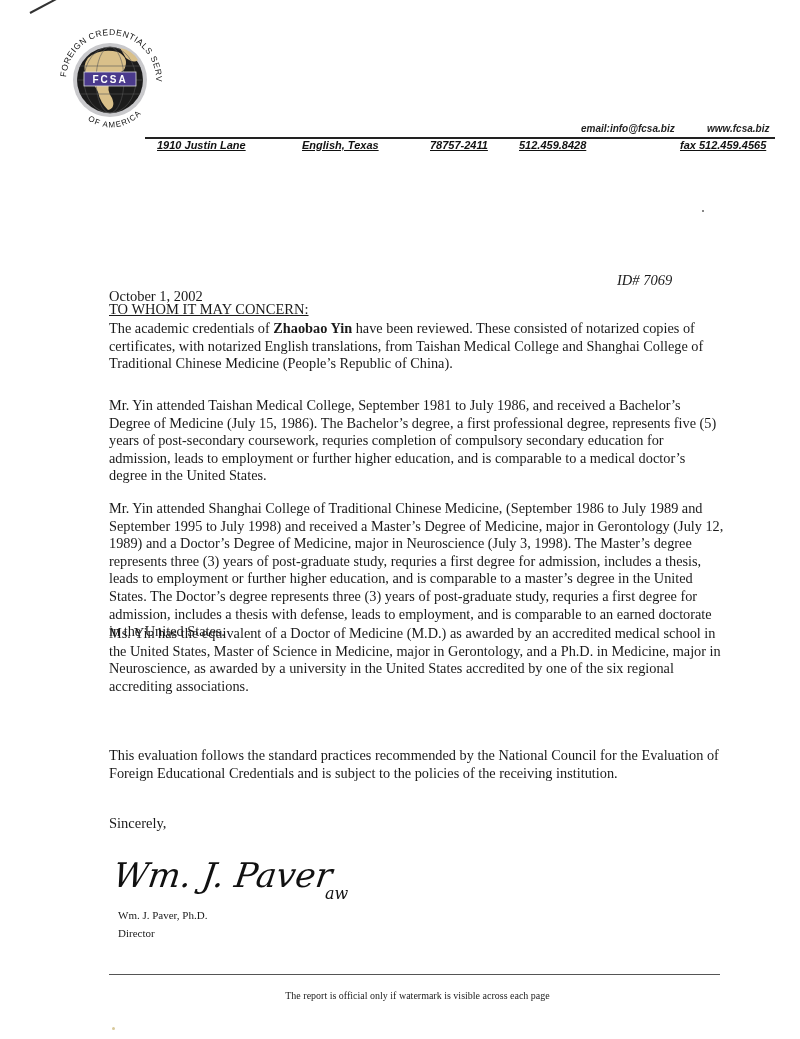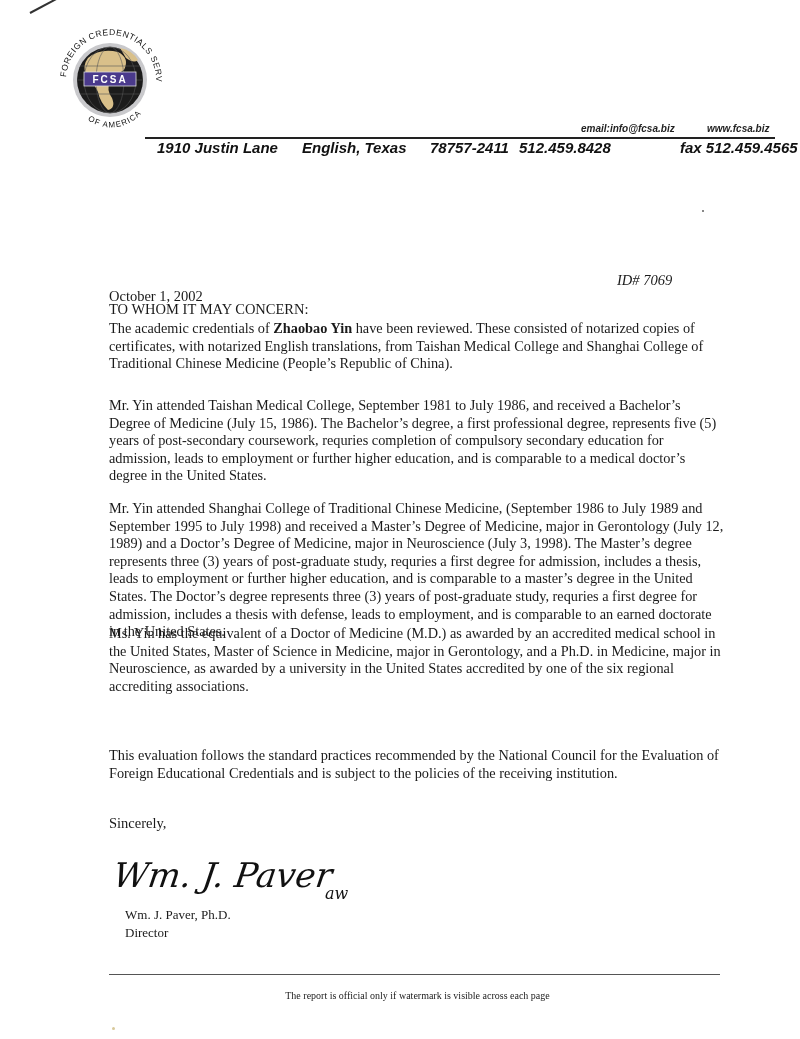--- a/index.html
+++ b/index.html
@@ -3,27 +3,27 @@
 <meta charset="utf-8">
 <style>
   html, body { margin:0; padding:0; }
   body { width:800px; height:1039px; background:#ffffff; position:relative; overflow:hidden;
          font-family:"Liberation Serif", "DejaVu Serif", serif; color:#1a1a1a; }
   .abs { position:absolute; }
   .pen { left:30px; top:12px; width:48px; height:2px; background:#333; transform:rotate(-28deg); transform-origin:left center; }
   .logo { left:50px; top:18px; width:120px; height:120px; }
   .hdr-top { top:123px; font-family:"Liberation Sans", sans-serif; font-style:italic; font-weight:bold; font-size:10px; color:#222; }
   .hdr-line { left:145px; top:137px; width:630px; height:2px; background:#222; }
-  .hdr-row { top:139px; font-family:"Liberation Sans", sans-serif; font-style:italic; font-weight:bold; font-size:15px; color:#111; }
+  .hdr-row { top:139px; font-family:"Liberation Sans", sans-serif; font-style:italic; font-weight:bold; font-size:11px; color:#111;text-decoration:underline; }
   .para { position:absolute; left:109px; width:615px; margin:0; font-size:14.3px; line-height:17.6px; }
   .date { left:109px; top:288px; font-size:14.5px; }
   .id { left:617px; top:272px; font-size:14.5px;font-style:italic; }
-  .salut { left:109px; top:301px; font-size:14.5px; }
+  .salut { left:109px; top:301px; font-size:14.5px;text-decoration:underline; }
   .sig { left:115px; top:851px; }
-  .name { left:125px; top:906px; font-size:13px; line-height:18px; }
+  .name { left:118px; top:906px; font-size:11px; line-height:18px; }
   .foot-line { left:109px; top:974px; width:611px; height:1px; background:#555; }
   .foot-text { left:0; width:835px; text-align:center; top:990px; font-size:10px; color:#222; }
   .speck { width:3px; height:3px; background:#d8c89a; border-radius:50%; }
 </style>
 </head>
 <body>
 
 <div class="abs pen"></div>
 
 <svg class="abs logo" viewBox="0 0 120 120">

